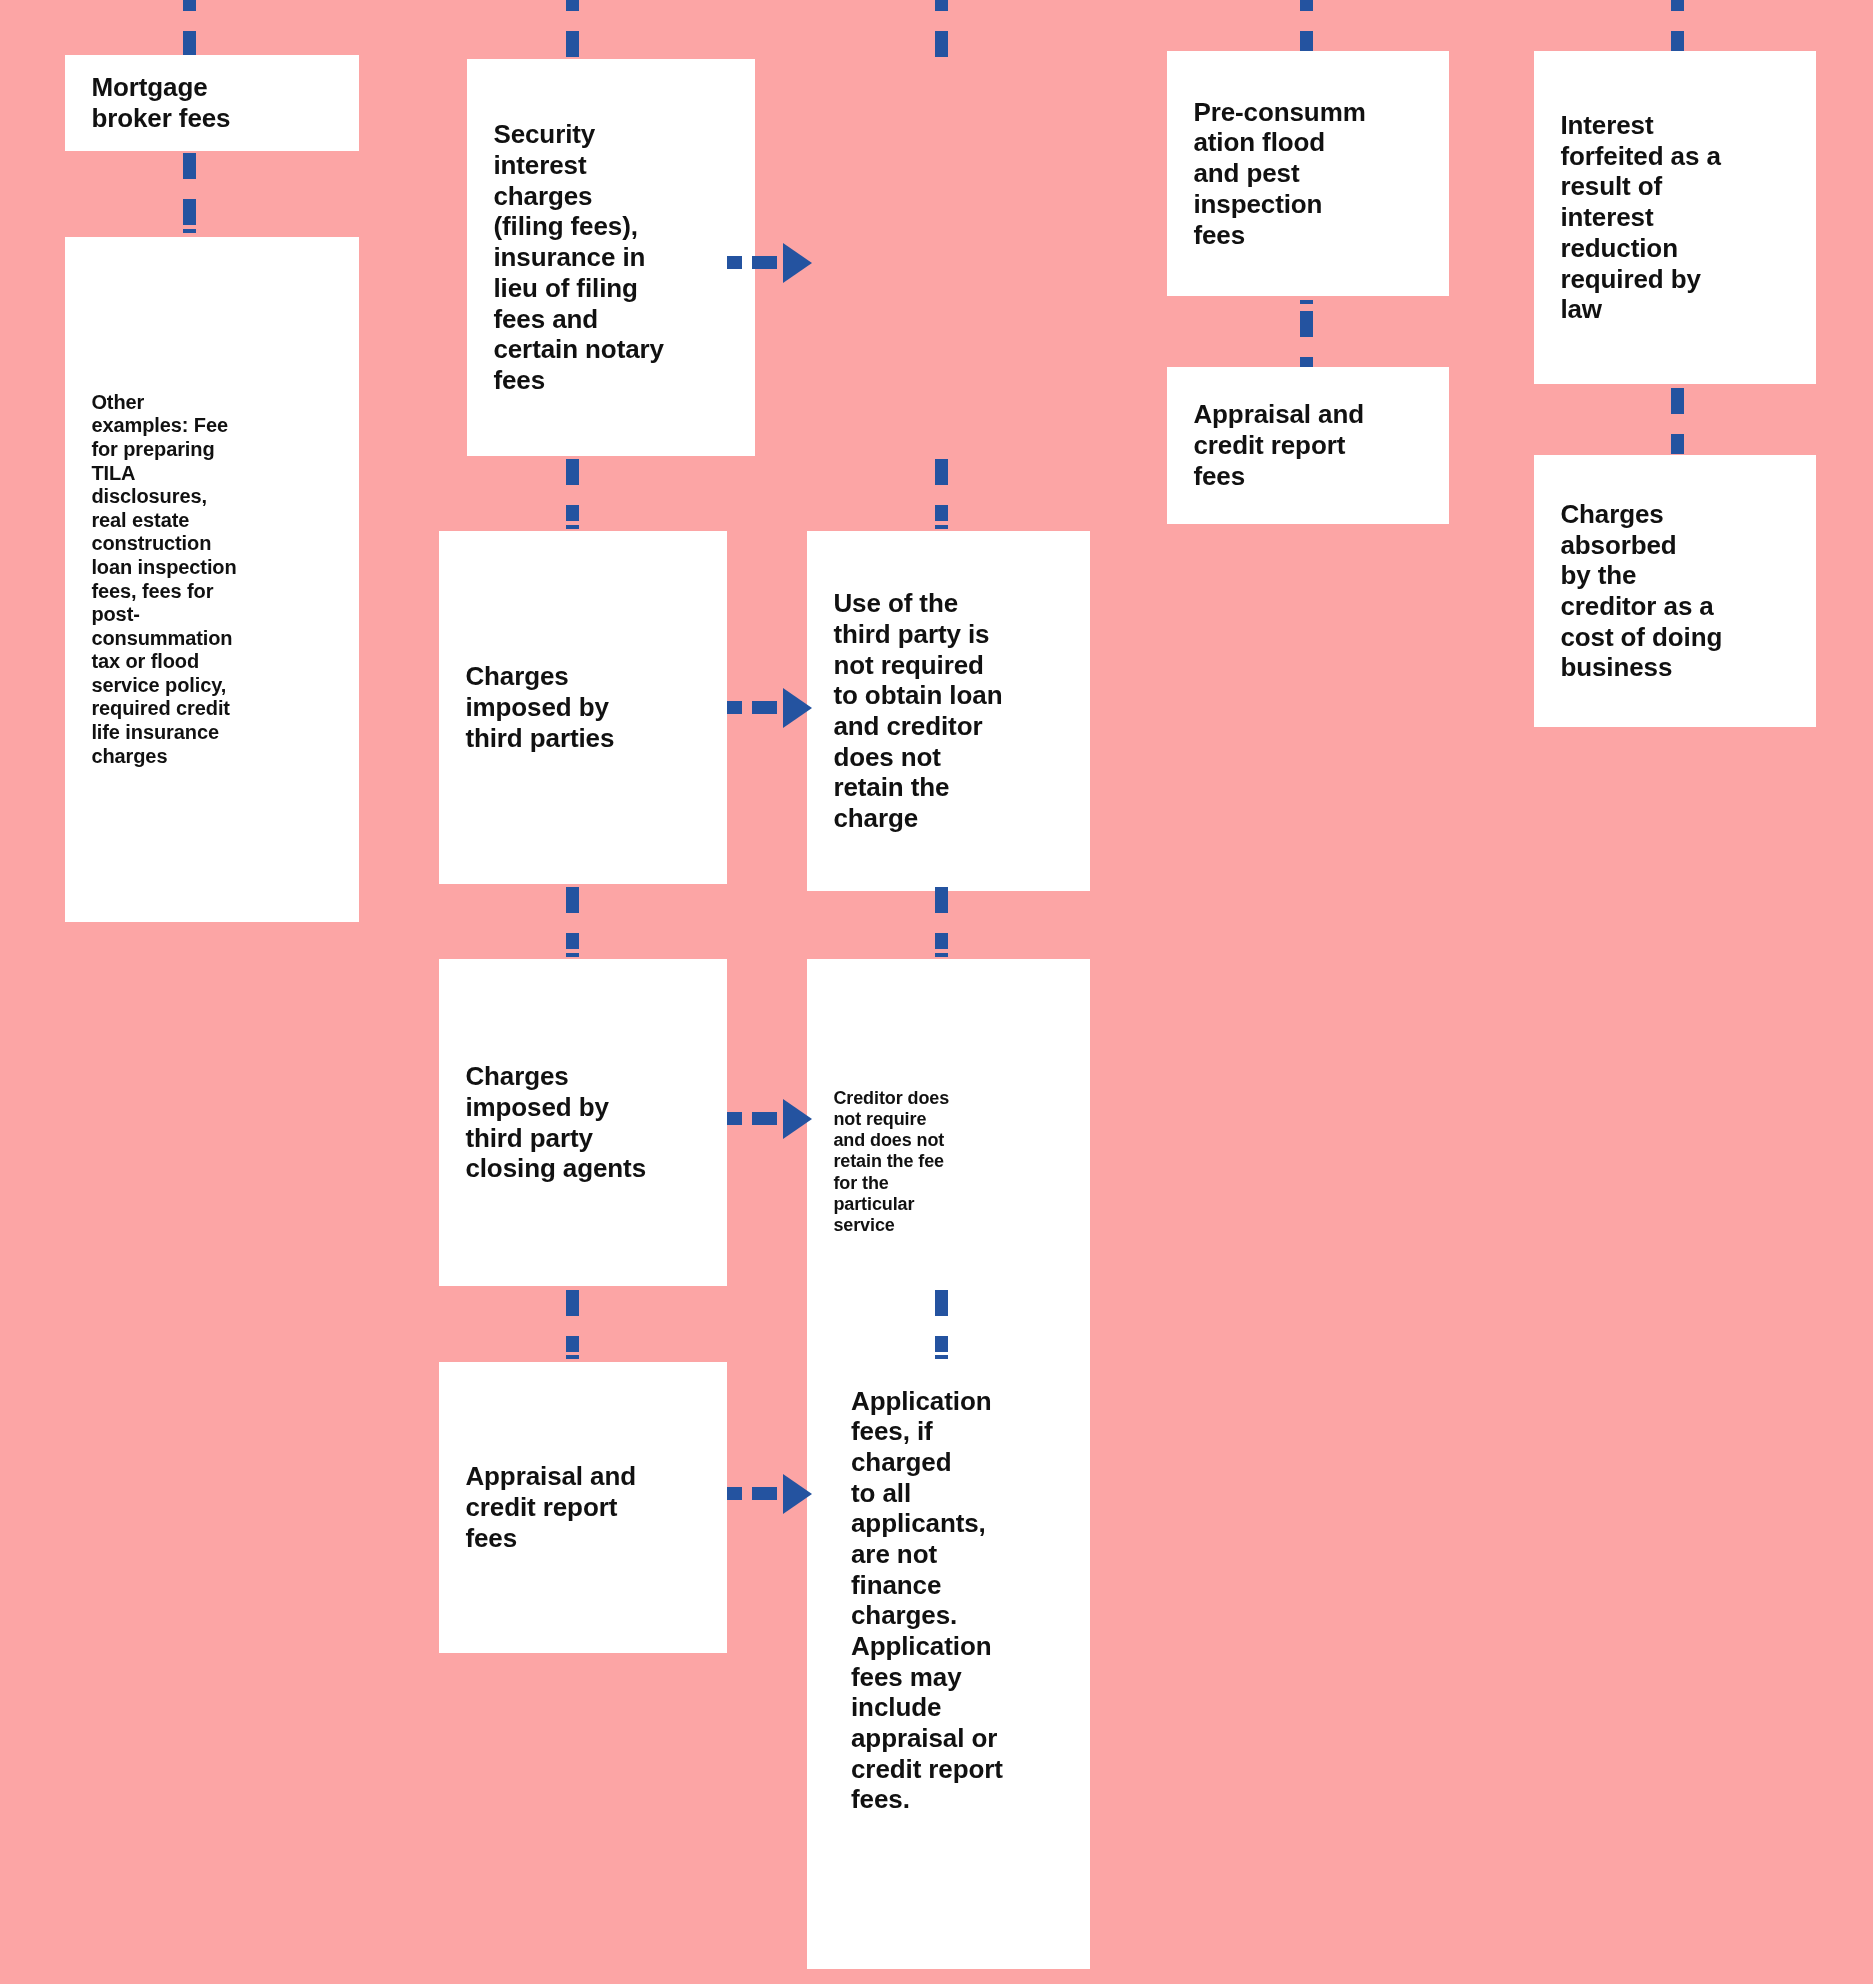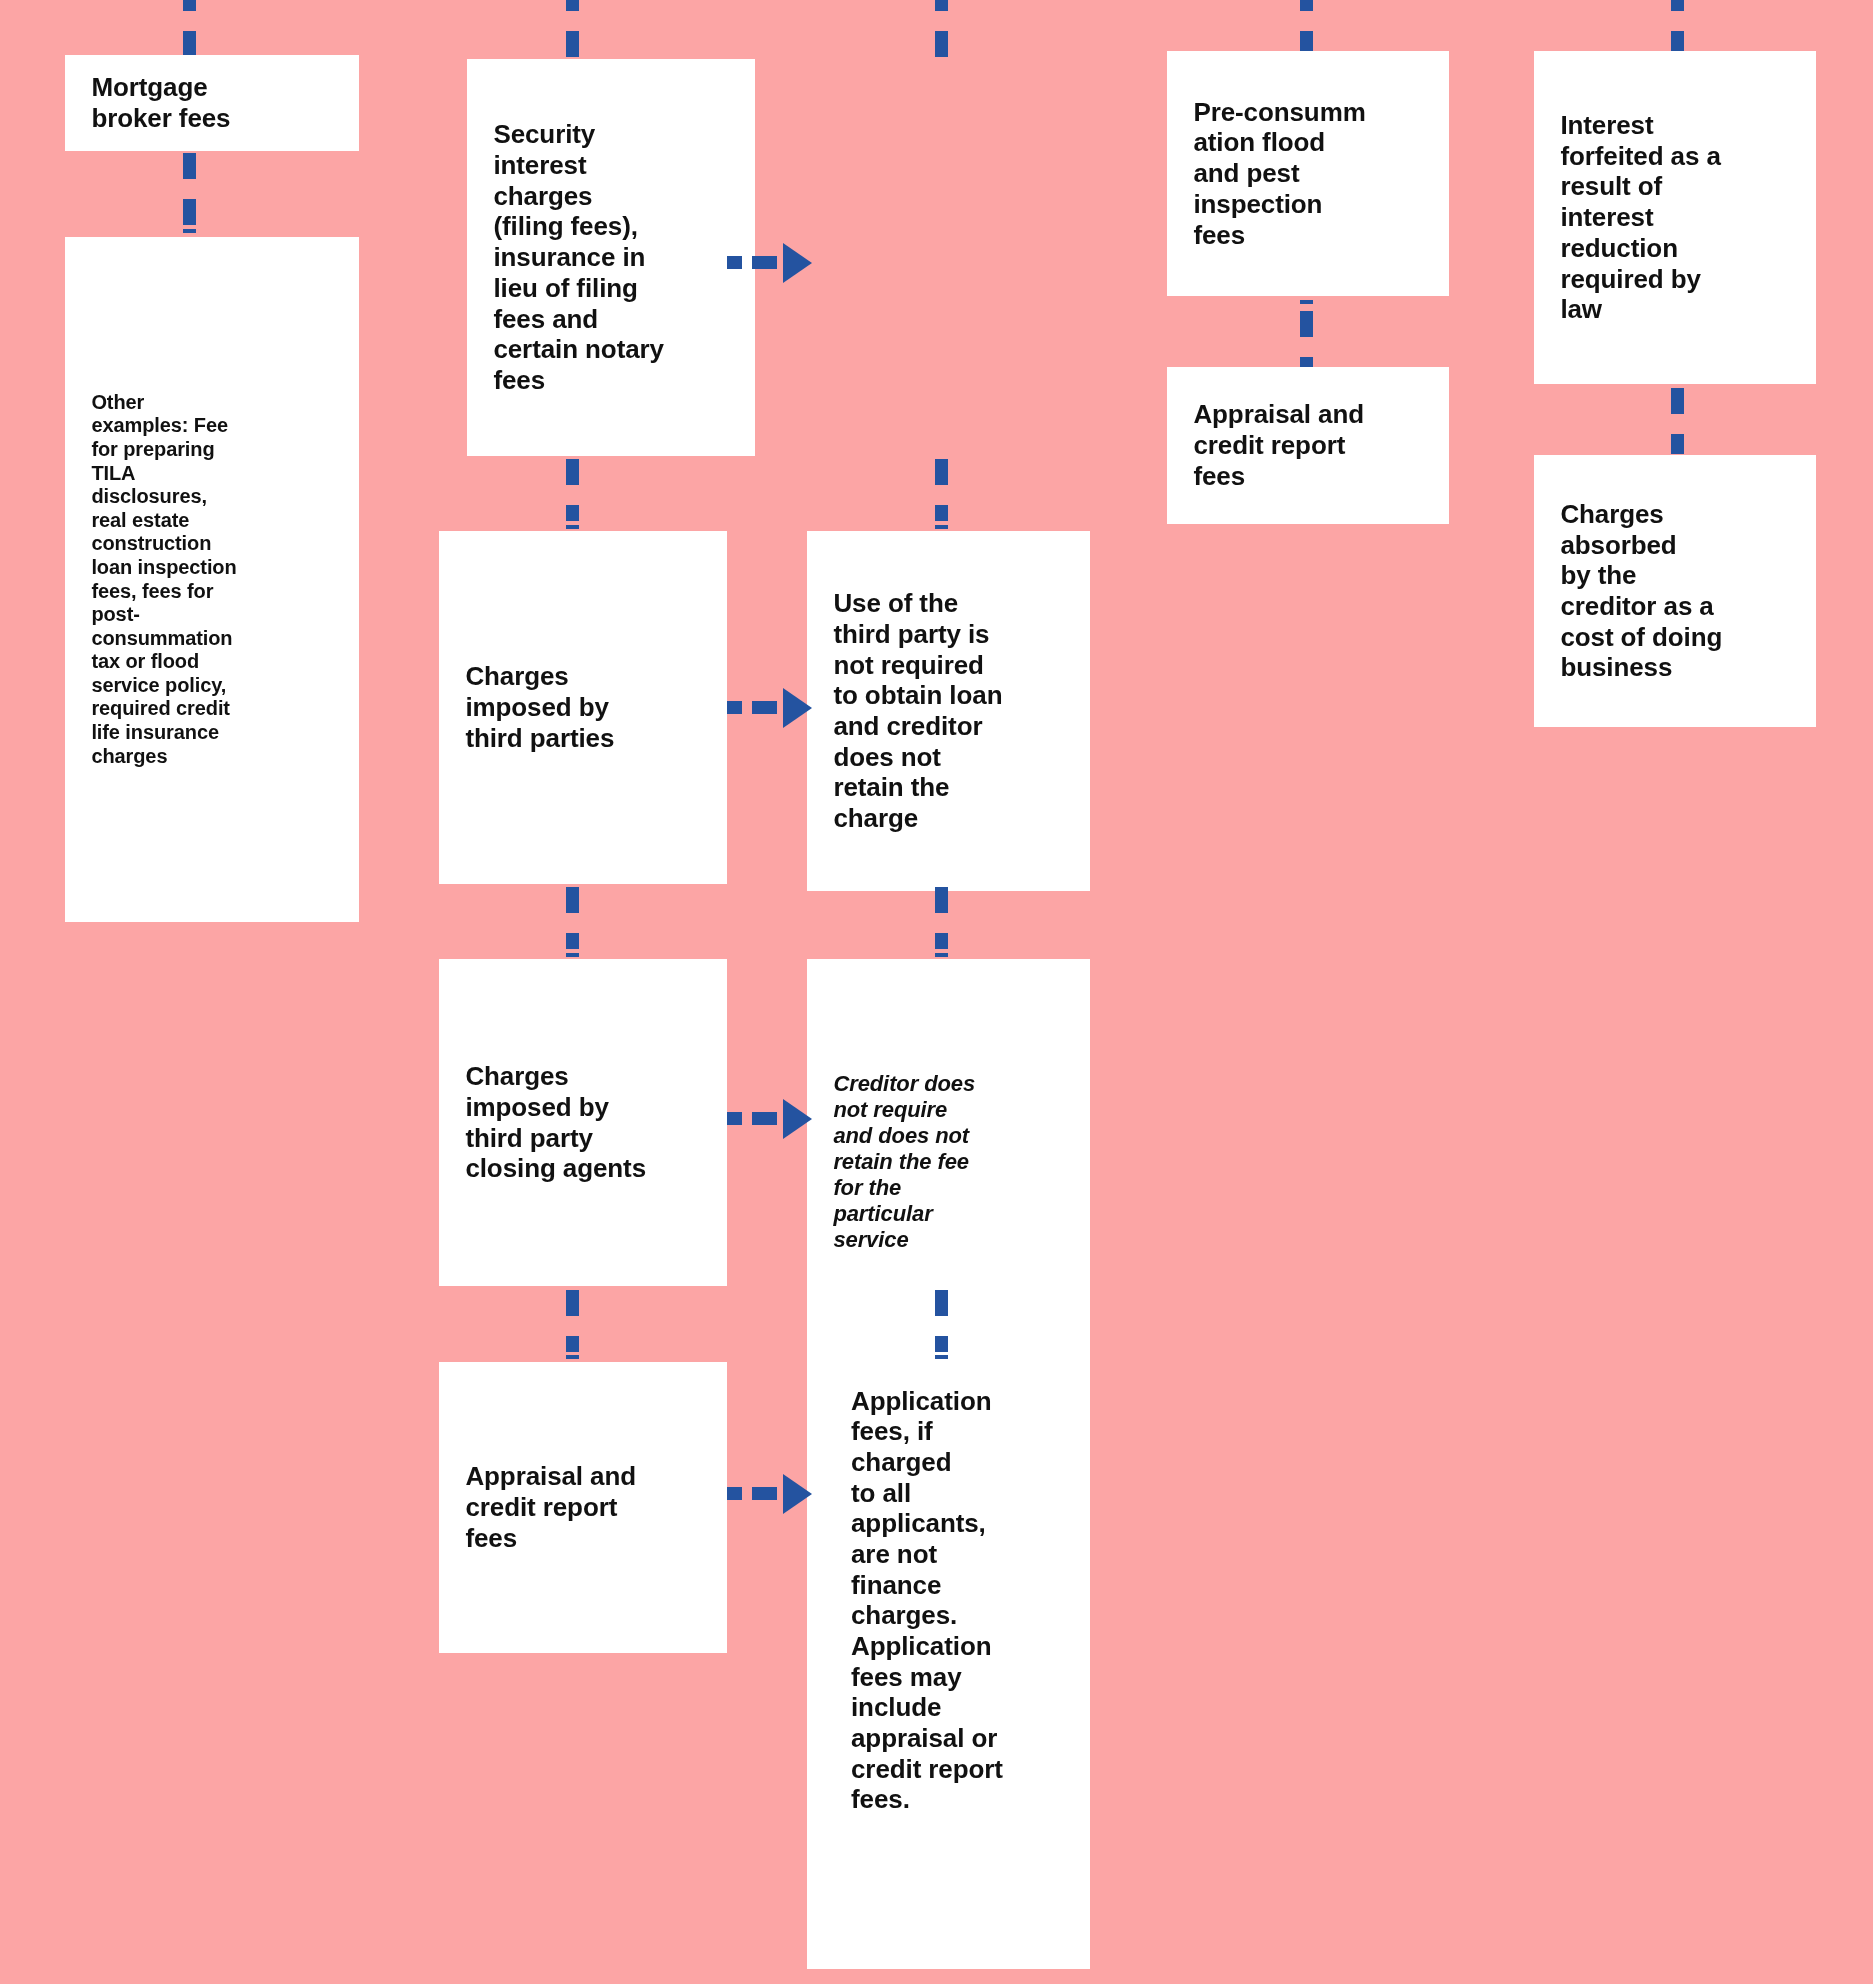--- a/index.html
+++ b/index.html
@@ -171,21 +171,21 @@
 to obtain loan
 and creditor
 does not
 retain the
 charge</span>
   </div>
 
   <div class="vconn" style="--c:#2453A0; left:935px; top:887px; height:62px;"></div>
   <div class="vconn-cap" style="--c:#2453A0; left:935px; top:953px;"></div>
 
-  <div class="node" style="left:807px; top:959px; width:283px; height:406px; font-size:22px;font-style:italic;">
+  <div class="node" style="left:807px; top:959px; width:283px; height:406px; font-size:18px;">
     <span class="node-text">Creditor does
 not require
 and does not
 retain the fee
 for the
 particular
 service</span>
   </div>
 
   <div class="vconn" style="--c:#2453A0; left:935px; top:1290px; height:62px;"></div>

